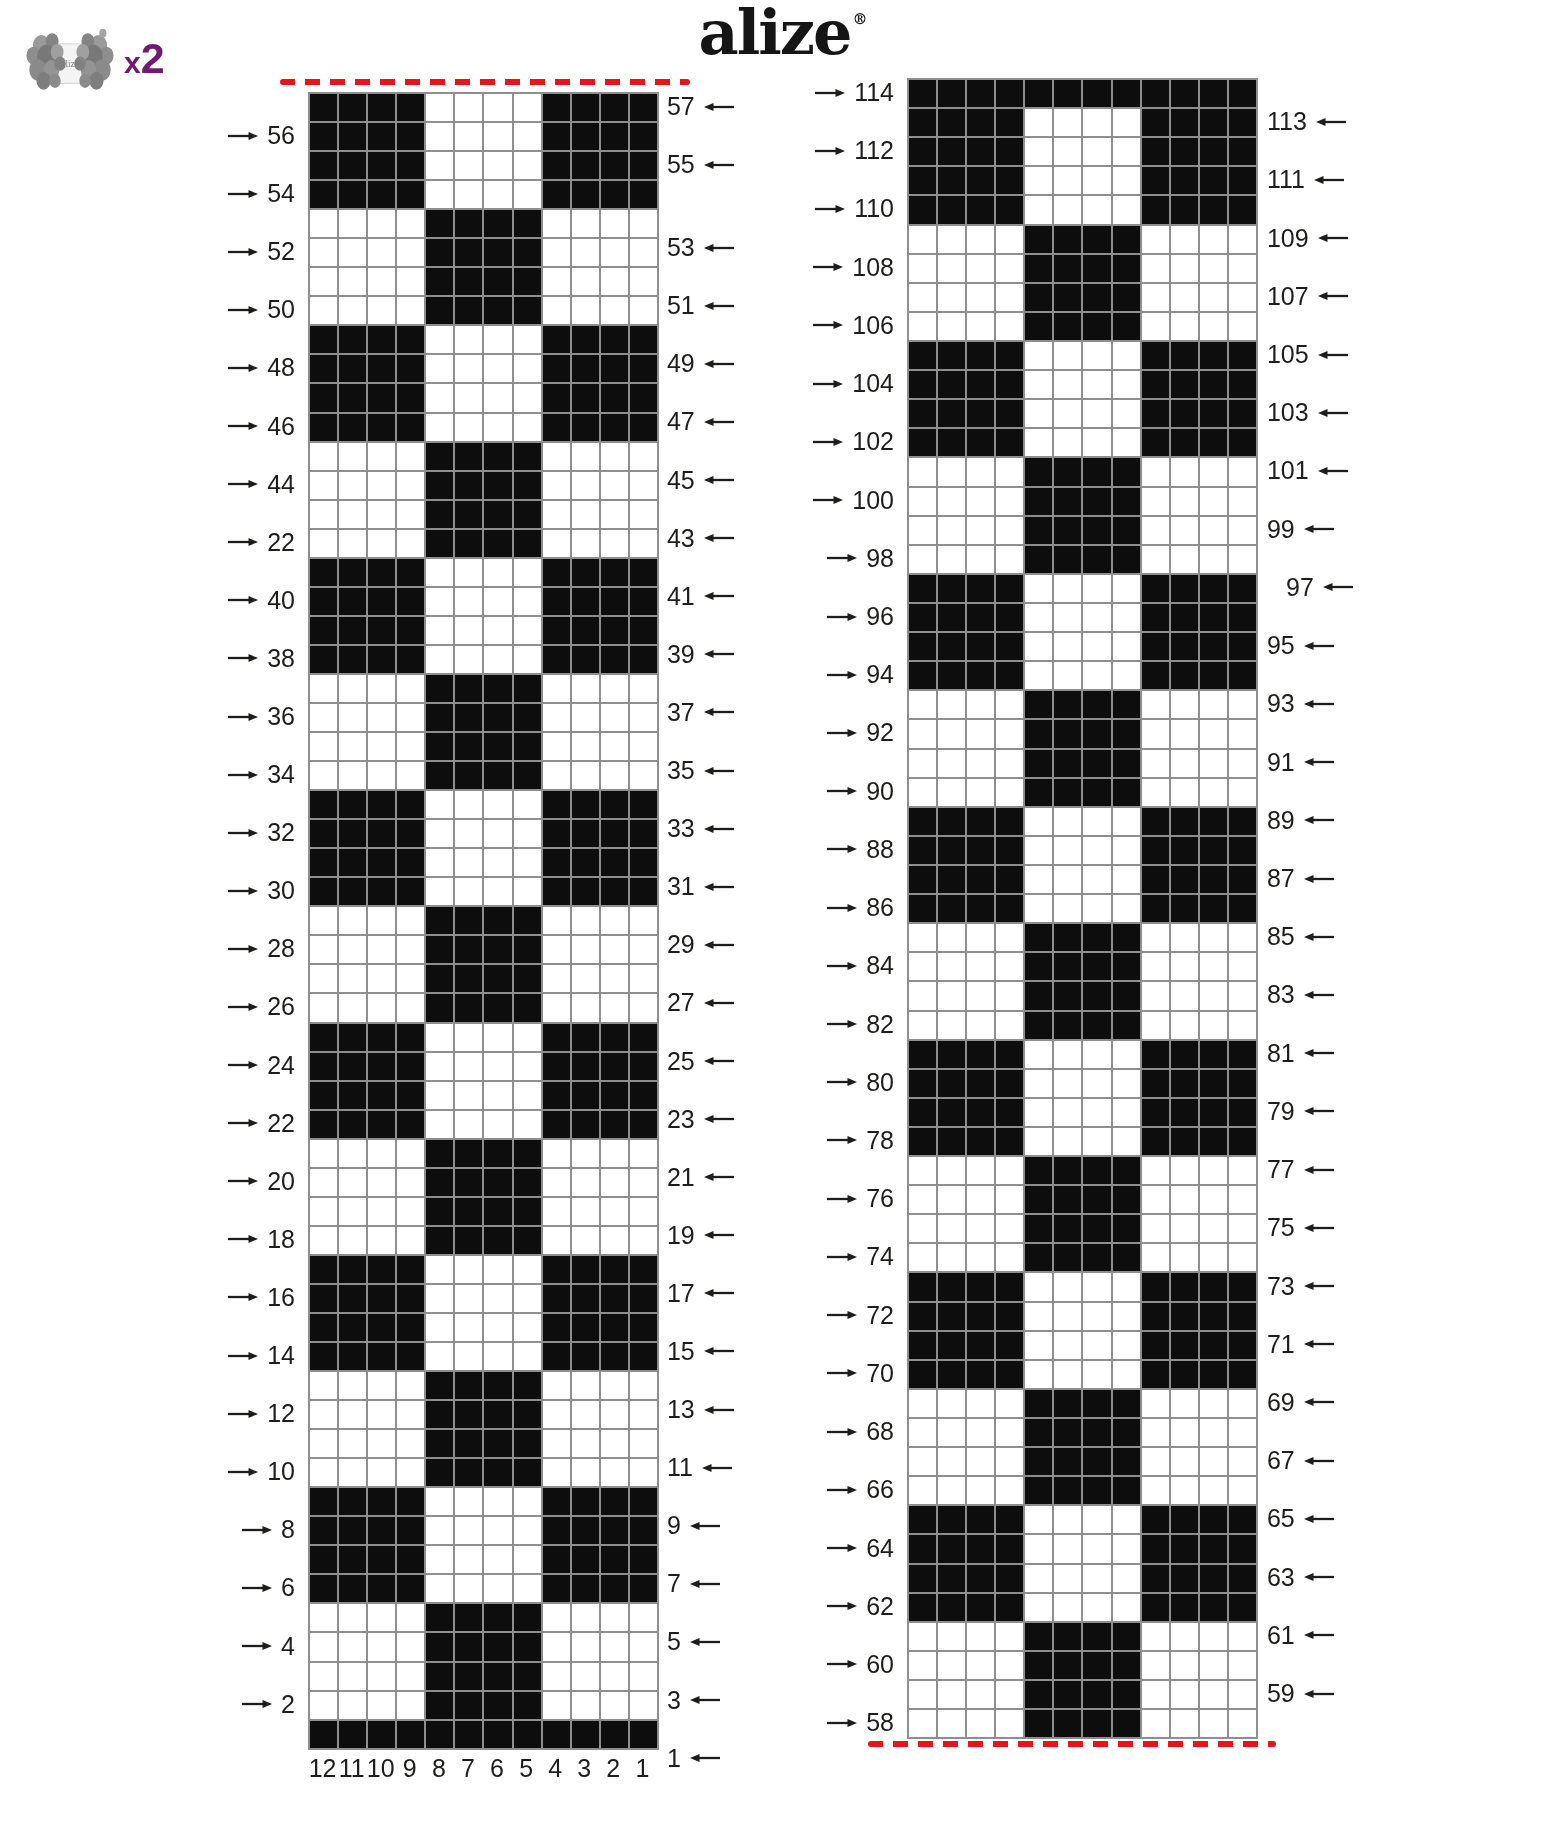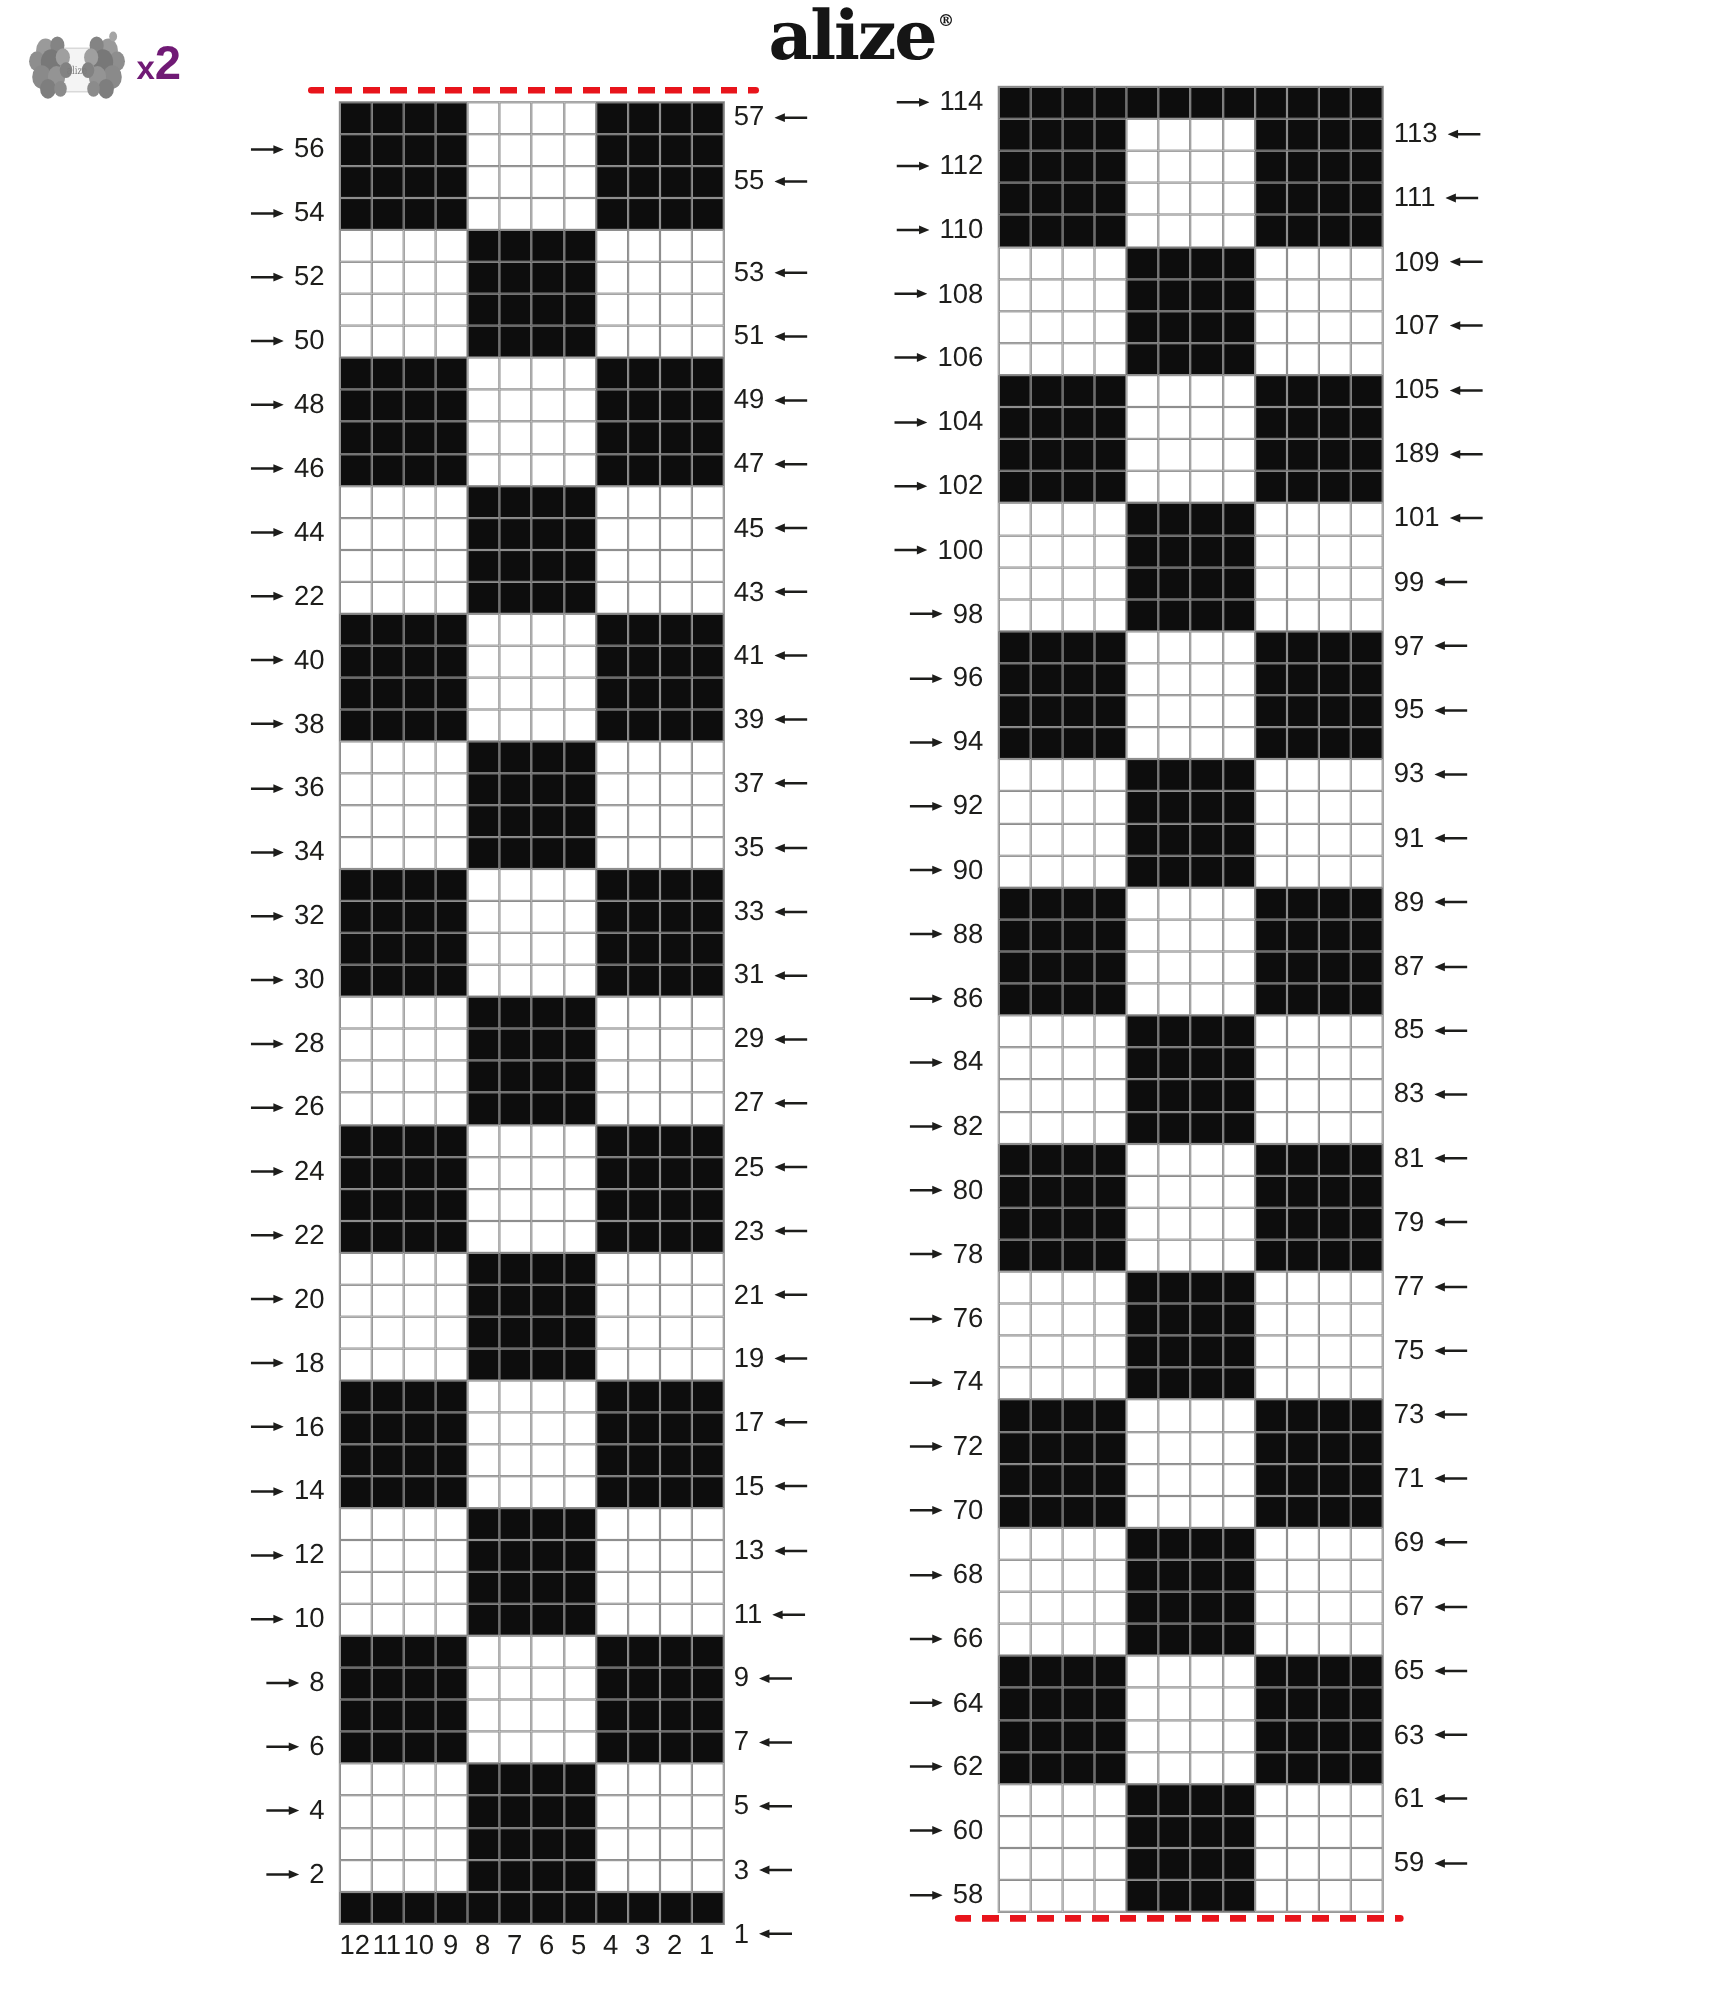--- a/index.html
+++ b/index.html
@@ -2200,21 +2200,21 @@
       <div class="slot" style="height: 29.12px;"></div>
       <div class="slot" style="height: 29.12px;">
         <span class="num">105</span>
         <svg width="30" height="12" viewBox="0 0 30 12">
           <line x1="8" y1="6" x2="30" y2="6" stroke="#1d1d1b" stroke-width="2.3"></line>
           <polygon points="0,6 9.5,2 9.5,10" fill="#1d1d1b"></polygon>
         </svg>
       </div>
       <div class="slot" style="height: 29.12px;"></div>
       <div class="slot" style="height: 29.12px;">
-        <span class="num">189</span>
+        <span class="num">103</span>
         <svg width="30" height="12" viewBox="0 0 30 12">
           <line x1="8" y1="6" x2="30" y2="6" stroke="#1d1d1b" stroke-width="2.3"></line>
           <polygon points="0,6 9.5,2 9.5,10" fill="#1d1d1b"></polygon>
         </svg>
       </div>
       <div class="slot" style="height: 29.12px;"></div>
       <div class="slot" style="height: 29.12px;">
         <span class="num">101</span>
         <svg width="30" height="12" viewBox="0 0 30 12">
           <line x1="8" y1="6" x2="30" y2="6" stroke="#1d1d1b" stroke-width="2.3"></line>
@@ -2223,21 +2223,21 @@
       </div>
       <div class="slot" style="height: 29.12px;"></div>
       <div class="slot" style="height: 29.12px;">
         <span class="num">99</span>
         <svg width="30" height="12" viewBox="0 0 30 12">
           <line x1="8" y1="6" x2="30" y2="6" stroke="#1d1d1b" stroke-width="2.3"></line>
           <polygon points="0,6 9.5,2 9.5,10" fill="#1d1d1b"></polygon>
         </svg>
       </div>
       <div class="slot" style="height: 29.12px;"></div>
-      <div class="slot" style="height: 29.12px;">
+      <div class="slot" style="height: 29.12px; justify-content: center;">
         <span class="num">97</span>
         <svg width="30" height="12" viewBox="0 0 30 12">
           <line x1="8" y1="6" x2="30" y2="6" stroke="#1d1d1b" stroke-width="2.3"></line>
           <polygon points="0,6 9.5,2 9.5,10" fill="#1d1d1b"></polygon>
         </svg>
       </div>
       <div class="slot" style="height: 29.12px;"></div>
       <div class="slot" style="height: 29.12px;">
         <span class="num">95</span>
         <svg width="30" height="12" viewBox="0 0 30 12">

